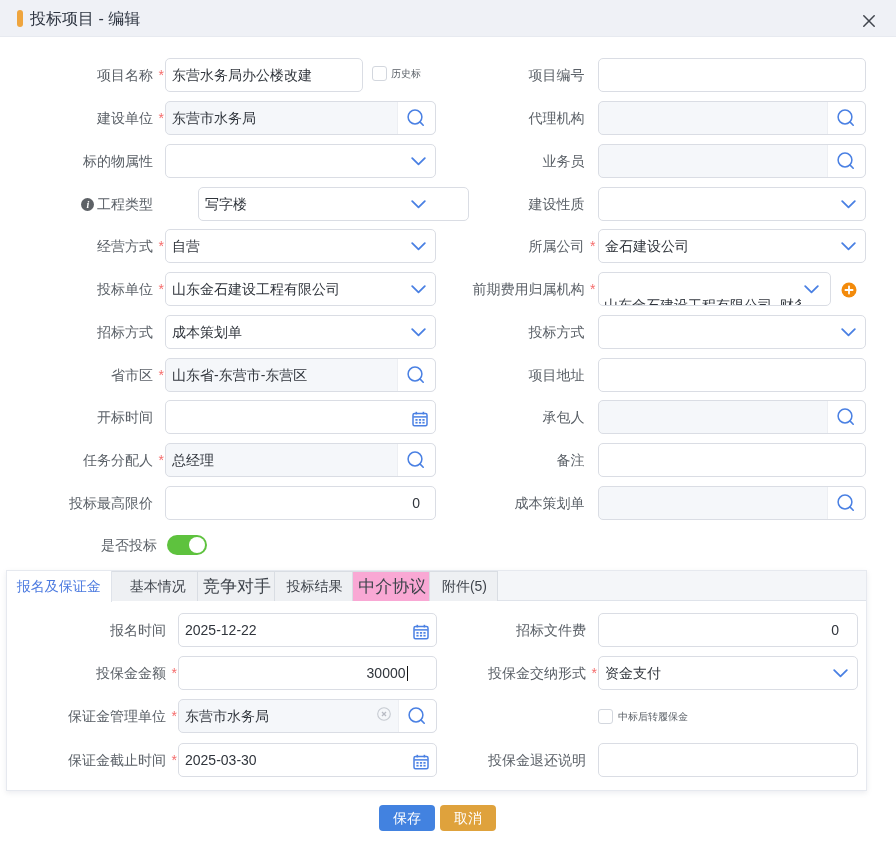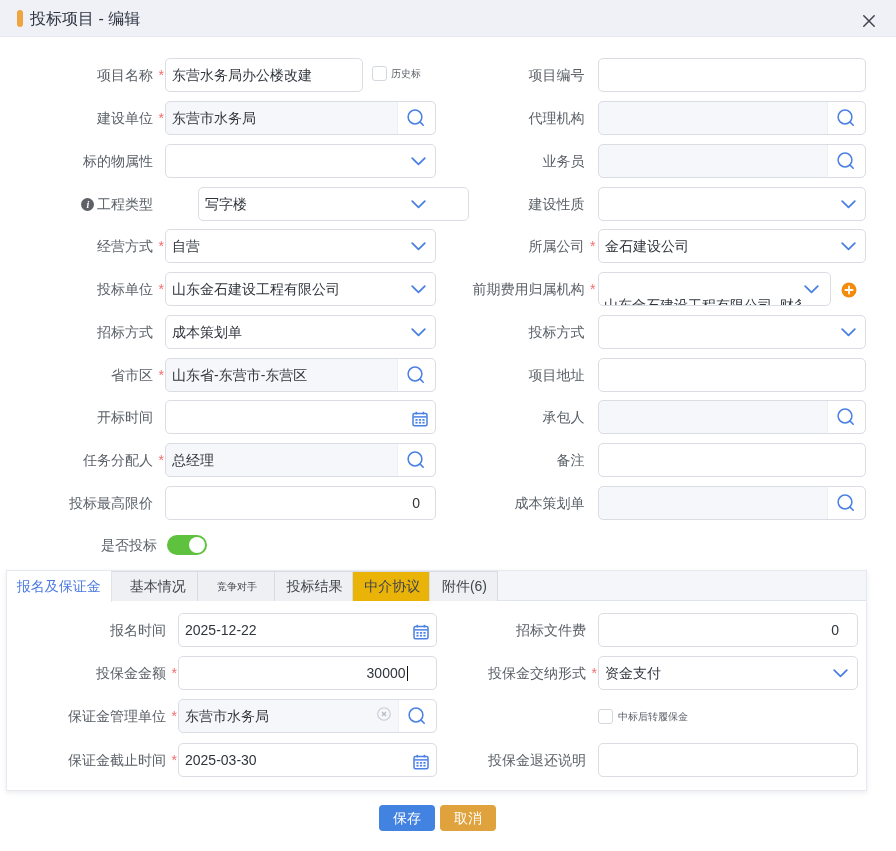--- a/index.html
+++ b/index.html
@@ -166,24 +166,24 @@
     <div class="sfx" style="width:37px;"></div>
   </div>
 <svg style="position:absolute;left:836.0px;top:492.5px" width="21" height="21" viewBox="0 0 21 21">
     <circle cx="9" cy="9" r="6.9" fill="none" stroke="#4a80e3" stroke-width="1.5"></circle>
     <line x1="13.9" y1="13.9" x2="17.2" y2="17.2" stroke="#4a80e3" stroke-width="1.6" stroke-linecap="round"></line>
   </svg>
 <div class="abs" style="left:6px;top:570px;width:861px;height:221px;background:#fff;border:1px solid #e6e9ef;box-shadow:0 2px 5px rgba(120,130,150,0.14);"></div>
 <div class="abs" style="left:7px;top:571px;width:859px;height:30px;background:#f4f6f9;border-bottom:1px solid #dfe3ea;"></div>
 <div class="abs" style="left:7px;top:571px;width:104.6px;height:31px;background:#fff;border-right:1px solid #dfe3ea;color:#4d7be0;font-size:14px;text-align:center;line-height:30px;">报名及保证金</div>
 <div class="abs" style="left:111.6px;top:571px;width:86.20000000000002px;height:30px;background:#eef0f3;border-right:1px solid #d9dde3;border-top:1px solid #d9dde3;color:#3f444c;font-size:14px;text-align:center;text-indent:7px;line-height:29px;">基本情况</div>
-<div class="abs" style="left:197.8px;top:571px;width:77.19999999999999px;height:30px;background:#eef0f3;border-right:1px solid #d9dde3;border-top:1px solid #d9dde3;color:#3f444c;font-size:10px;text-align:center;text-indent:2px;line-height:29px;">竞争对手</div>
+<div class="abs" style="left:197.8px;top:571px;width:77.19999999999999px;height:30px;background:#eef0f3;border-right:1px solid #d9dde3;border-top:1px solid #d9dde3;color:#3f444c;font-size:17px;text-align:center;text-indent:2px;line-height:29px;">竞争对手</div>
 <div class="abs" style="left:275px;top:571px;width:78px;height:30px;background:#eef0f3;border-right:1px solid #d9dde3;border-top:1px solid #d9dde3;color:#3f444c;font-size:14px;text-align:center;text-indent:2px;line-height:29px;">投标结果</div>
-<div class="abs" style="left:353px;top:571px;width:77.39999999999998px;height:30px;background:#eab308;border-right:1px solid #d9dde3;border-top:1px solid #d9dde3;color:#3f444c;font-size:14px;text-align:center;text-indent:2px;line-height:29px;">中介协议</div>
-<div class="abs" style="left:430.4px;top:571px;width:67.20000000000005px;height:30px;background:#eef0f3;border-right:1px solid #d9dde3;border-top:1px solid #d9dde3;color:#3f444c;font-size:14px;text-align:center;text-indent:2px;line-height:29px;">附件(6)</div>
+<div class="abs" style="left:353px;top:571px;width:77.39999999999998px;height:30px;background:#f9a8d4;border-right:1px solid #d9dde3;border-top:1px solid #d9dde3;color:#3f444c;font-size:17px;text-align:center;text-indent:2px;line-height:29px;">中介协议</div>
+<div class="abs" style="left:430.4px;top:571px;width:67.20000000000005px;height:30px;background:#eef0f3;border-right:1px solid #d9dde3;border-top:1px solid #d9dde3;color:#3f444c;font-size:14px;text-align:center;text-indent:2px;line-height:29px;">附件(5)</div>
 <div class="lbl" style="right:719px;top:613px;">报名时间<span class="star off">*</span></div>
 <div class="inp" style="left:178px;top:613px;width:259px;padding-right:30px;">2025-12-22</div>
 <svg style="position:absolute;left:412.5px;top:623.7px" width="16" height="16" viewBox="0 0 16 16">
     <g stroke="#4a80e3" fill="none">
       <rect x="1.0" y="2.5" width="14.0" height="12.2" rx="1.5" stroke-width="1.5"></rect>
       <line x1="4.3" y1="0.8" x2="4.3" y2="3.4" stroke-width="1.6"></line>
       <line x1="11.4" y1="0.8" x2="11.4" y2="3.4" stroke-width="1.6"></line>
       <line x1="1.3" y1="5.9" x2="14.7" y2="5.9" stroke-width="1.5"></line>
       <g stroke-width="1.7">
         <line x1="3.4" y1="8.9" x2="5.6" y2="8.9"></line>

